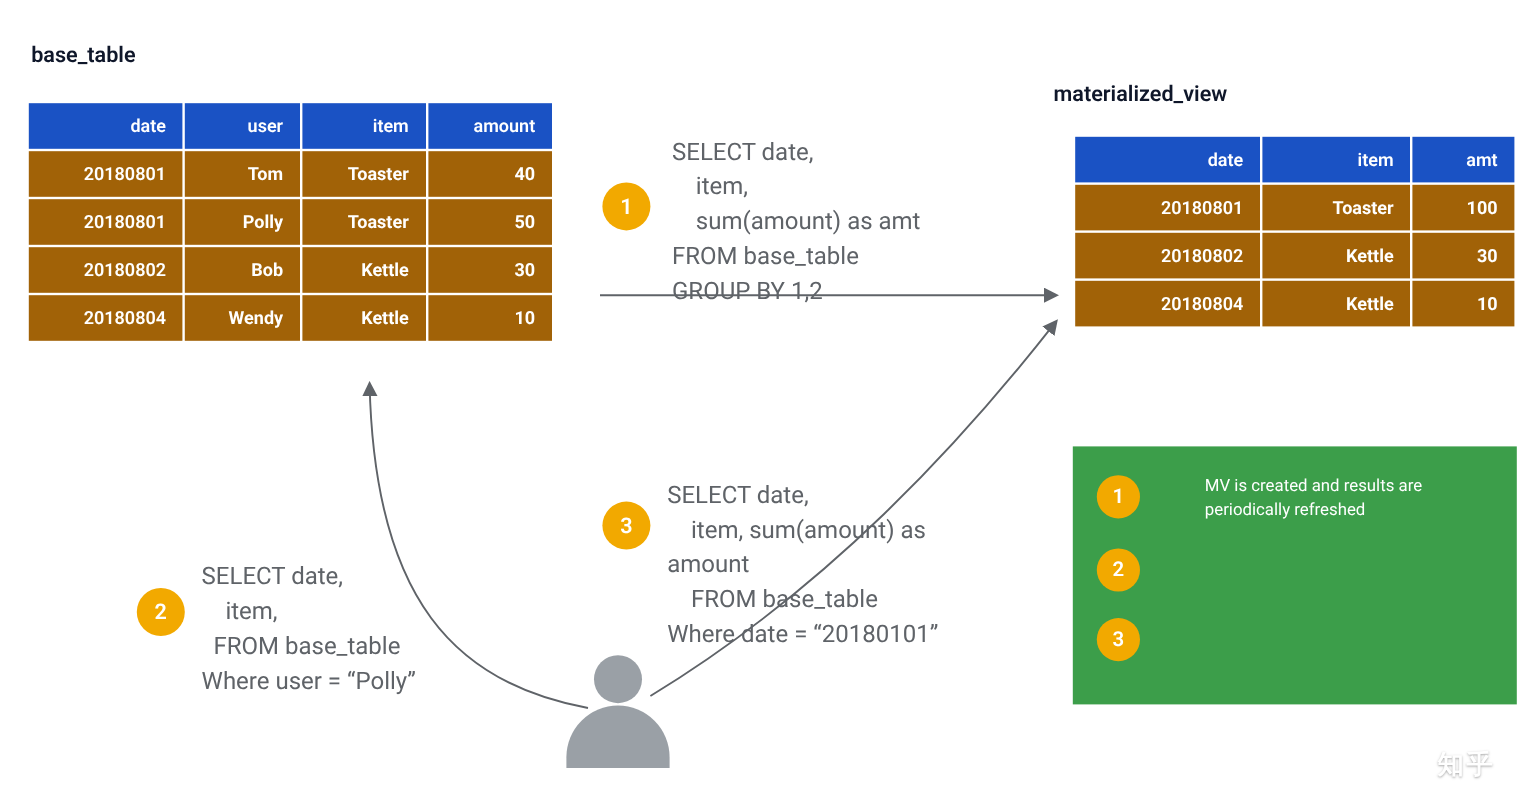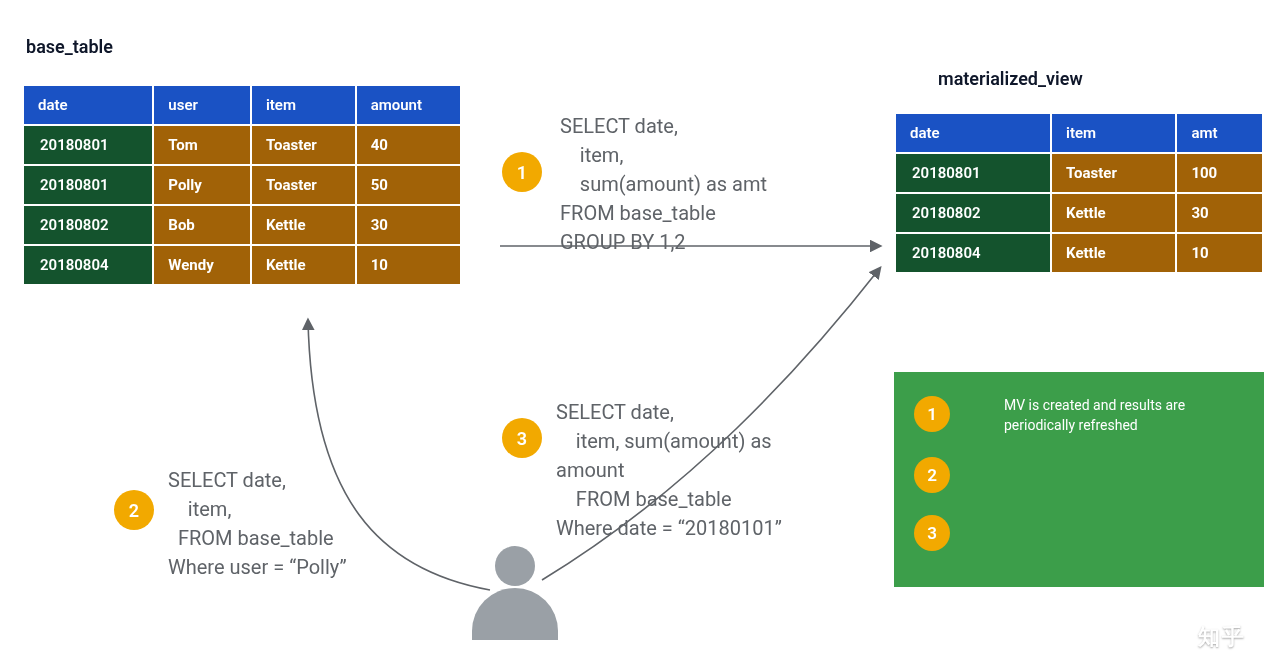--- a/index.html
+++ b/index.html
@@ -11,37 +11,37 @@
       position: relative;
       overflow: hidden;
     }
     .title {
       font-weight: 600;
       font-size: 18px;
       color: #0f172a;
       position: absolute;
     }
     .title-base { left: 26px; top: 36px; }
-    .title-mv   { left: 938px; top: 68px; }
+    .title-mv   { left: 878px; top: 68px; }
 
     
     table {
       border-collapse: separate;
       border-spacing: 2px;
       position: absolute;
       font-size: 15px;
     }
     th, td {
       padding: 10px 14px;
       color: #fff;
-      text-align: left;
+      text-align: right;
       white-space: nowrap;
     }
     th { background: #1a52c4; font-weight: 600; }
-    td.first { background: #14532d; font-weight: 600; padding-left: 16px; }
+    td.first { background: #a16207; font-weight: 600; padding-left: 16px; }
     td { background: #a16207; font-weight: 700; }
 
     .base-table { left: 22px; top: 84px; width: 440px; }
     .mv-table   { left: 894px; top: 112px; width: 370px; }
 
     
     .badge {
       width: 40px; height: 40px;
       border-radius: 50%;
       background: #f2a900;

